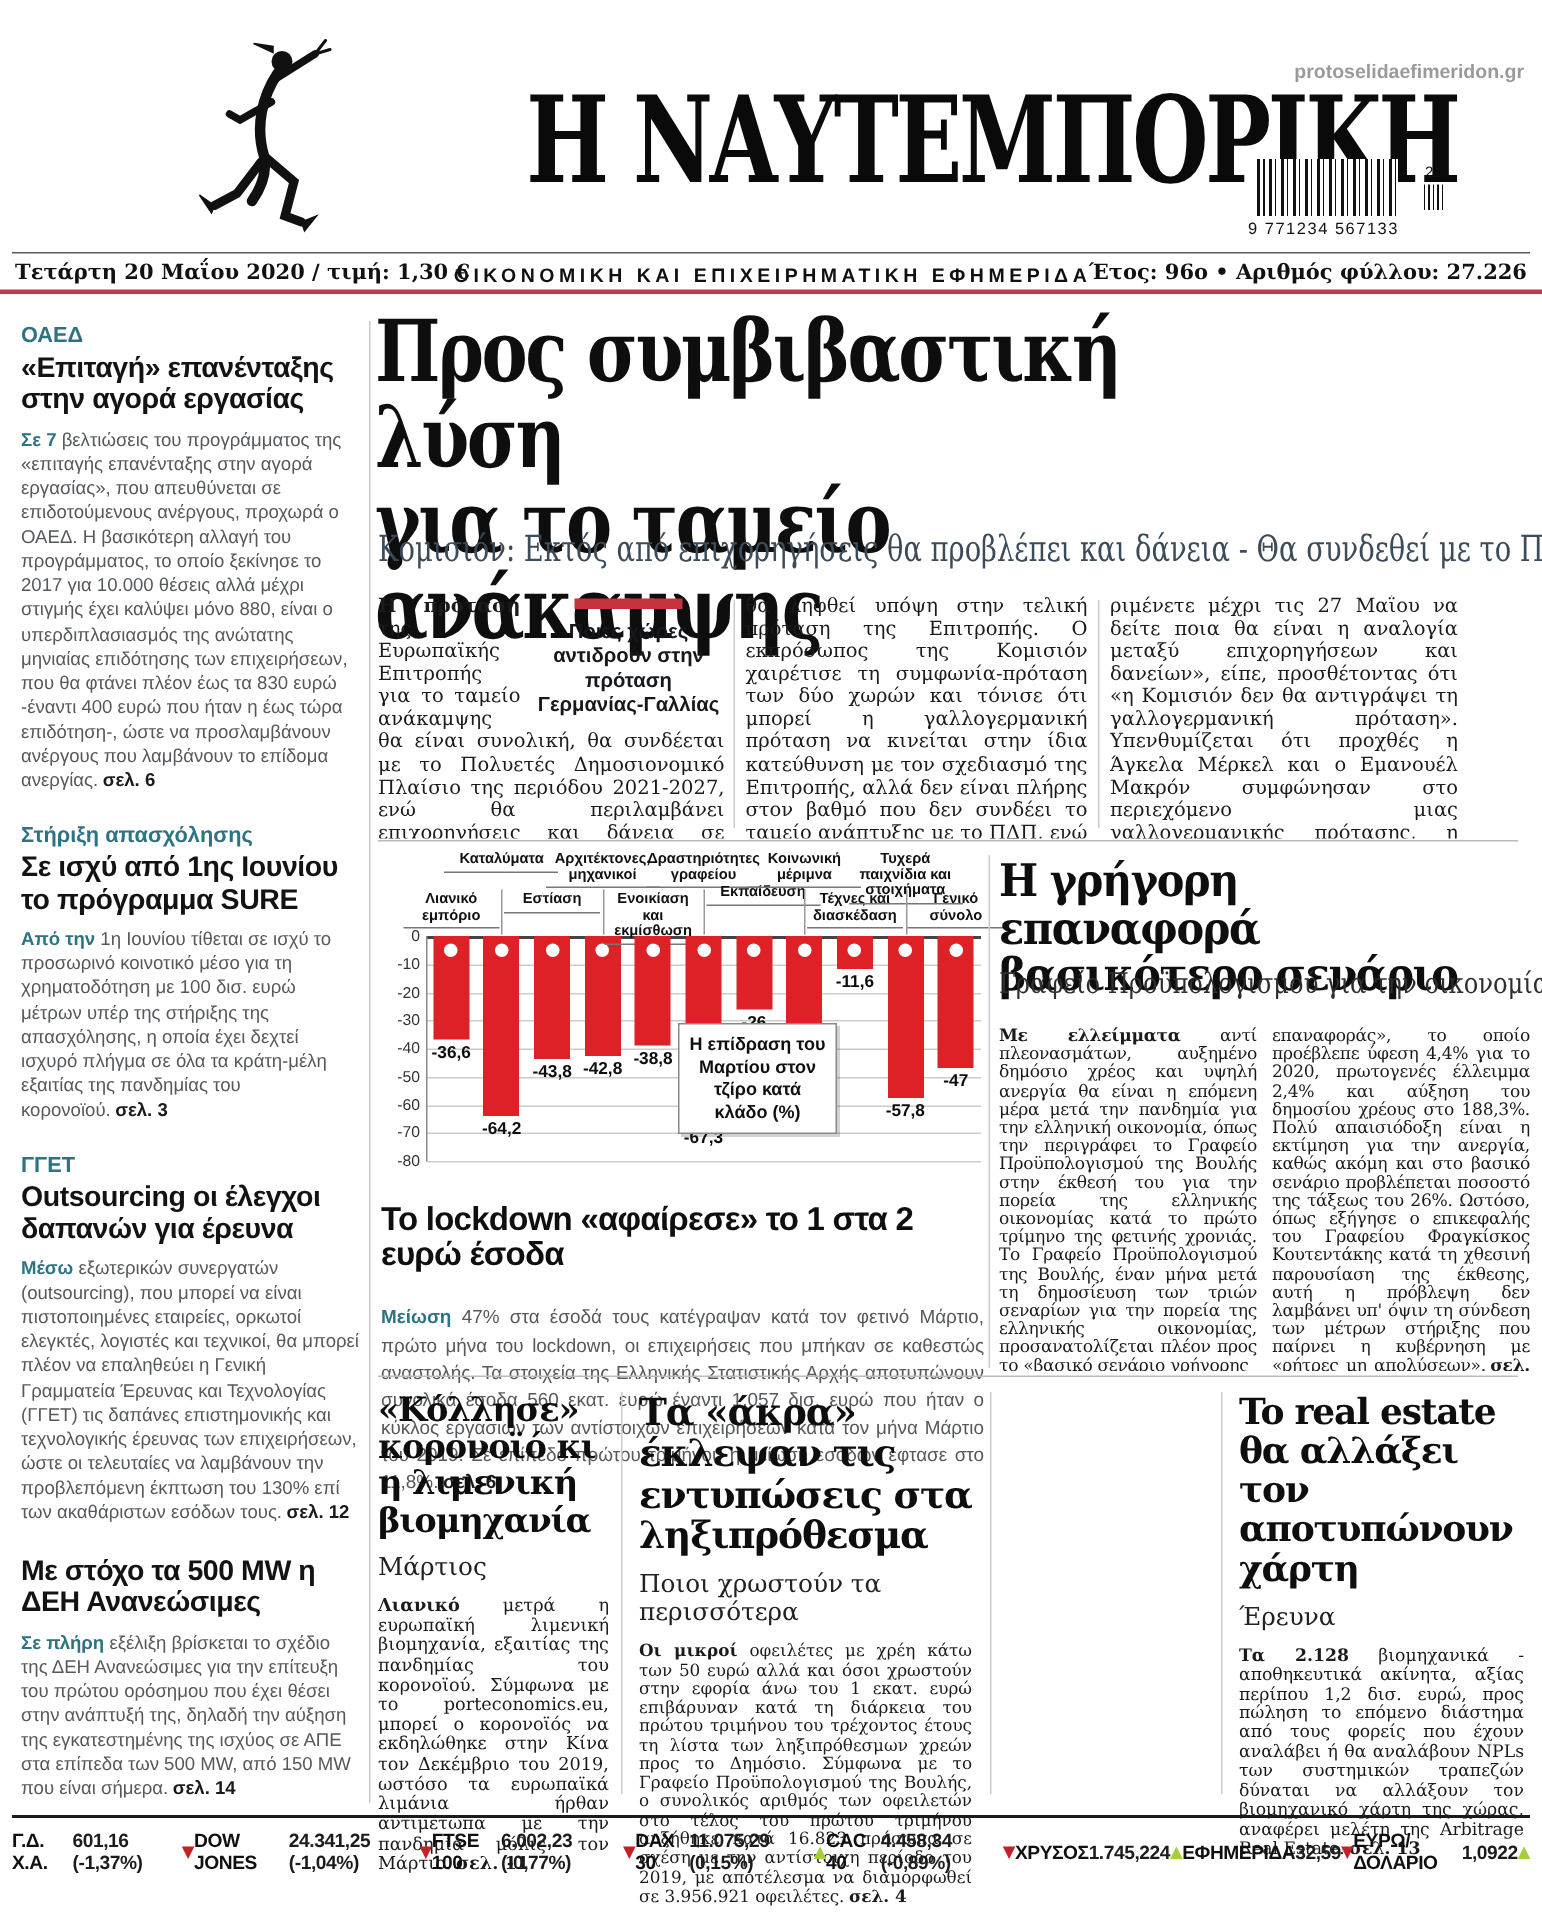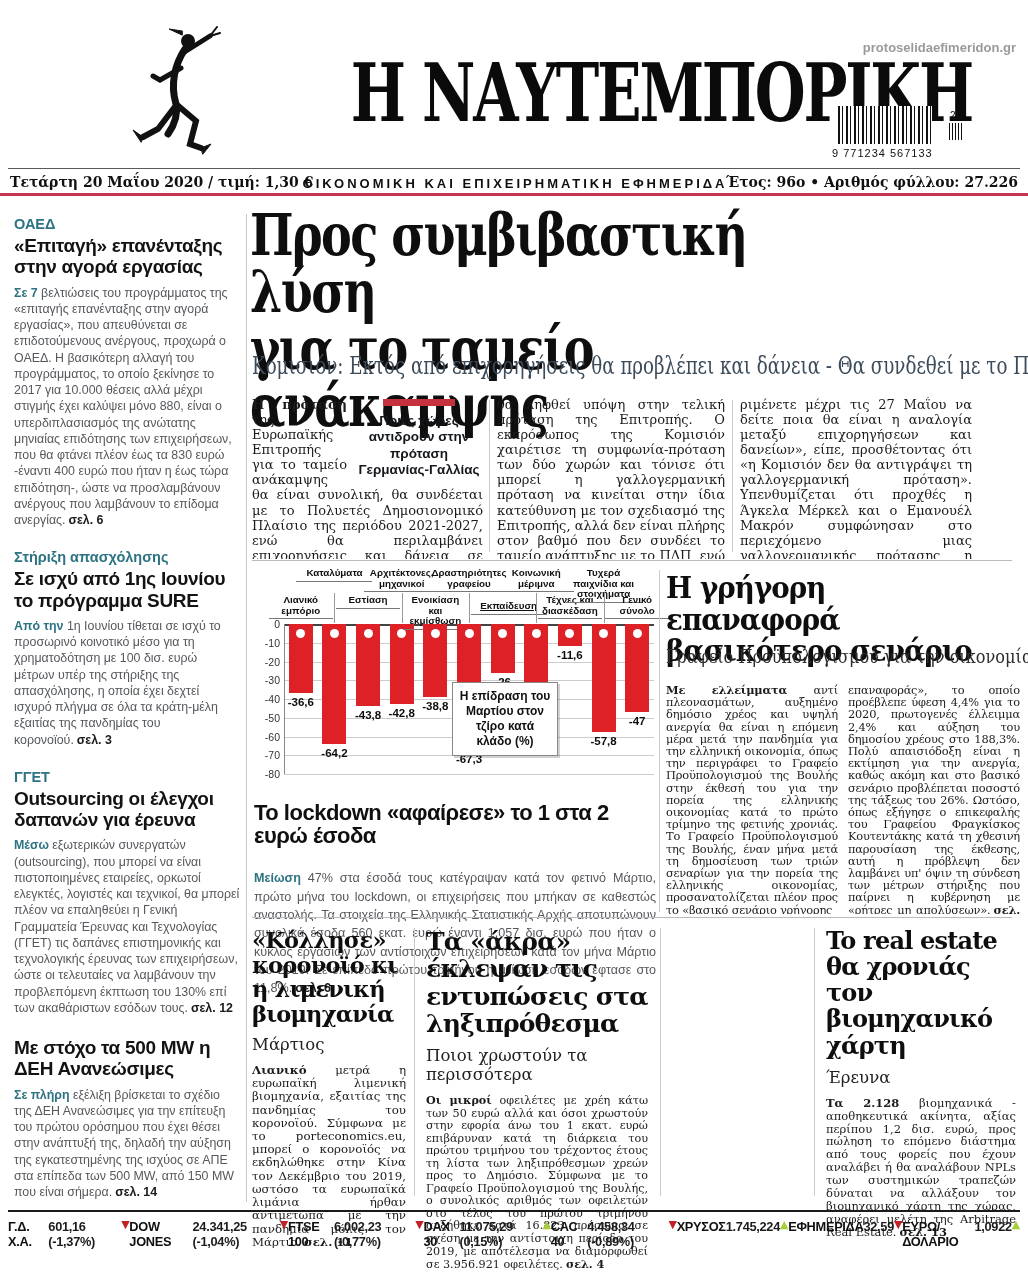--- a/index.html
+++ b/index.html
@@ -106,21 +106,21 @@
         linear-gradient(210deg,#aec4d6 0%,#6d8cab 28%,#27405c 62%,#0a121c 100%)}
   #fitch-brand{position:absolute;left:6px;bottom:10px;font-family:"DejaVu Serif",serif;font-size:16px}
   #fitch-brand .f1{font-style:italic;color:#9e2f33;font-weight:bold;text-shadow:0 0 2px rgba(255,255,255,.25)}
   #fitch-brand .f2{color:#d8dde2;opacity:.55;letter-spacing:1px}
   #fitch-page{font-weight:bold;font-size:13px;text-align:right;margin-top:6px;font-family:"Liberation Sans",sans-serif}
   #fitch-title{font-family:"DejaVu Serif",serif;font-weight:bold;font-size:21px;line-height:1.13;
       letter-spacing:-.5px;margin-top:14px;color:#0e0e0e}
   
   #ticker{position:absolute;left:8px;top:1210px;width:1012px;border-top:2px solid #1a1a1a;
       padding-top:7px;display:flex;justify-content:space-between}
-  .tk{display:flex;align-items:flex-start;gap:0;font-size:12.8px;letter-spacing:-.3px;color:#101010}
+  .tk{display:flex;align-items:center;gap:0;font-size:12.8px;letter-spacing:-.3px;color:#101010}
   .tk b{font-weight:bold}
   .tk span{font-weight:bold;color:#1c1c1c}
   .arr{font-style:normal;font-family:"DejaVu Sans",sans-serif;font-size:11px;line-height:1}
   .arr[data-dir="down"]::after{content:"▼";color:#c32128}
   .arr[data-dir="up"]::after{content:"▲";color:#a6ce39}
 </style>
 </head>
 <body>
 
 <div class="page">
@@ -240,21 +240,21 @@
       <div class="cval" style="left: 117.727px; top: 141.25px; width: 60px;">-42,8</div>
       <div class="clab" style="left: 149.364px; top: 29px; width: 64px;">Ενοικίαση και εκμίσθωση</div>
       <div class="cbar" style="left: 169.364px; top: 58px; width: 24px; height: 72.75px; background: rgb(221, 33, 39);"></div>
       <div class="cdot" style="left: 176.864px; top: 63px;"></div>
       <div class="cval" style="left: 151.364px; top: 133.75px; width: 60px;">-38,8</div>
       <div class="clab" style="left: 177px; top: 2px; width: 76px;">Δραστηριότητες γραφείου</div>
       <div class="cconn" style="left: 215px; top: 27px; height: 30px;"></div>
       <div class="cbar" style="left: 203px; top: 58px; width: 24px; height: 126.188px; background: rgb(221, 33, 39);"></div>
       <div class="cdot" style="left: 210.5px; top: 63px;"></div>
       <div class="cval" style="left: 185px; top: 187.188px; width: 60px;">-67,3</div>
-      <div class="clab" style="left: 216.636px; top: 35px; width: 76px; text-decoration: underline;">Εκπαίδευση</div>
+      <div class="clab" style="left: 216.636px; top: 24px; width: 76px;">Εκπαίδευση</div>
       <div class="cbar" style="left: 236.636px; top: 58px; width: 24px; height: 48.75px; background: rgb(221, 33, 39);"></div>
       <div class="cdot" style="left: 244.136px; top: 63px;"></div>
       <div class="cval" style="left: 218.636px; top: 109.75px; width: 60px;">-26</div>
       <div class="clab" style="left: 244.273px; top: 2px; width: 76px;">Κοινωνική μέριμνα</div>
       <div class="cconn" style="left: 282.273px; top: 27px; height: 30px;"></div>
       <div class="cbar" style="left: 270.273px; top: 58px; width: 24px; height: 60px; background: rgb(221, 33, 39);"></div>
       <div class="cdot" style="left: 277.773px; top: 63px;"></div>
       <div class="cval" style="left: 252.273px; top: 121px; width: 60px;">-32</div>
       <div class="clab" style="left: 283.909px; top: 29px; width: 64px;">Τέχνες και διασκέδαση</div>
       <div class="cbar" style="left: 303.909px; top: 58px; width: 24px; height: 21.75px; background: rgb(221, 33, 39);"></div>
@@ -298,21 +298,21 @@
   </div>
   <div class="vdiv" style="left:414px;top:928px;height:268px"></div>
   <div class="bart" id="bart-b">
     <div class="ba-title">Τα «άκρα» έκλεψαν τις εντυπώσεις στα ληξιπρόθεσμα</div>
     <div class="ba-sub">Ποιοι χρωστούν τα περισσότερα</div>
     <div class="ba-body"><b class="lead">Οι μικροί</b><span> οφειλέτες με χρέη κάτω των 50 ευρώ αλλά και όσοι χρωστούν στην εφορία άνω του 1 εκατ. ευρώ επιβάρυναν κατά τη διάρκεια του πρώτου τριμήνου του τρέχοντος έτους τη λίστα των ληξιπρόθεσμων χρεών προς το Δημόσιο. Σύμφωνα με το Γραφείο Προϋπολογισμού της Βουλής, ο συνολικός αριθμός των οφειλετών στο τέλος του πρώτου τριμήνου αυξήθηκε κατά 16.823 πρόσωπα σε σχέση με την αντίστοιχη περίοδο του 2019, με αποτέλεσμα να διαμορφωθεί σε 3.956.921 οφειλέτες.</span><b class="pg">σελ. 4</b></div>
   </div>
   <div class="vdiv" style="left:660px;top:928px;height:268px"></div>
   <div class="vdiv" style="left:814px;top:928px;height:268px"></div>
   <div class="bart" id="bart-d">
-    <div class="ba-title">To real estate θα χρονιάς τον βιομηχανικό χάρτη</div>
+    <div class="ba-title">To real estate θα αλλάξει τον αποτυπώνουν χάρτη</div>
     <div class="ba-sub">Έρευνα</div>
     <div class="ba-body"><b class="lead">Τα 2.128</b><span> βιομηχανικά - αποθηκευτικά ακίνητα, αξίας περίπου 1,2 δισ. ευρώ, προς πώληση το επόμενο διάστημα από τους φορείς που έχουν αναλάβει ή θα αναλάβουν NPLs των συστημικών τραπεζών δύναται να αλλάξουν τον βιομηχανικό χάρτη της χώρας, αναφέρει μελέτη της Arbitrage Real Estate.</span><b class="pg">σελ. 13</b></div>
   </div>
 
   <div id="ticker">
     <div class="tk">
         <b>Γ.Δ. Χ.Α.</b>
         <span>601,16 (-1,37%)</span>
         <i class="arr" data-dir="down"></i>
       </div>

